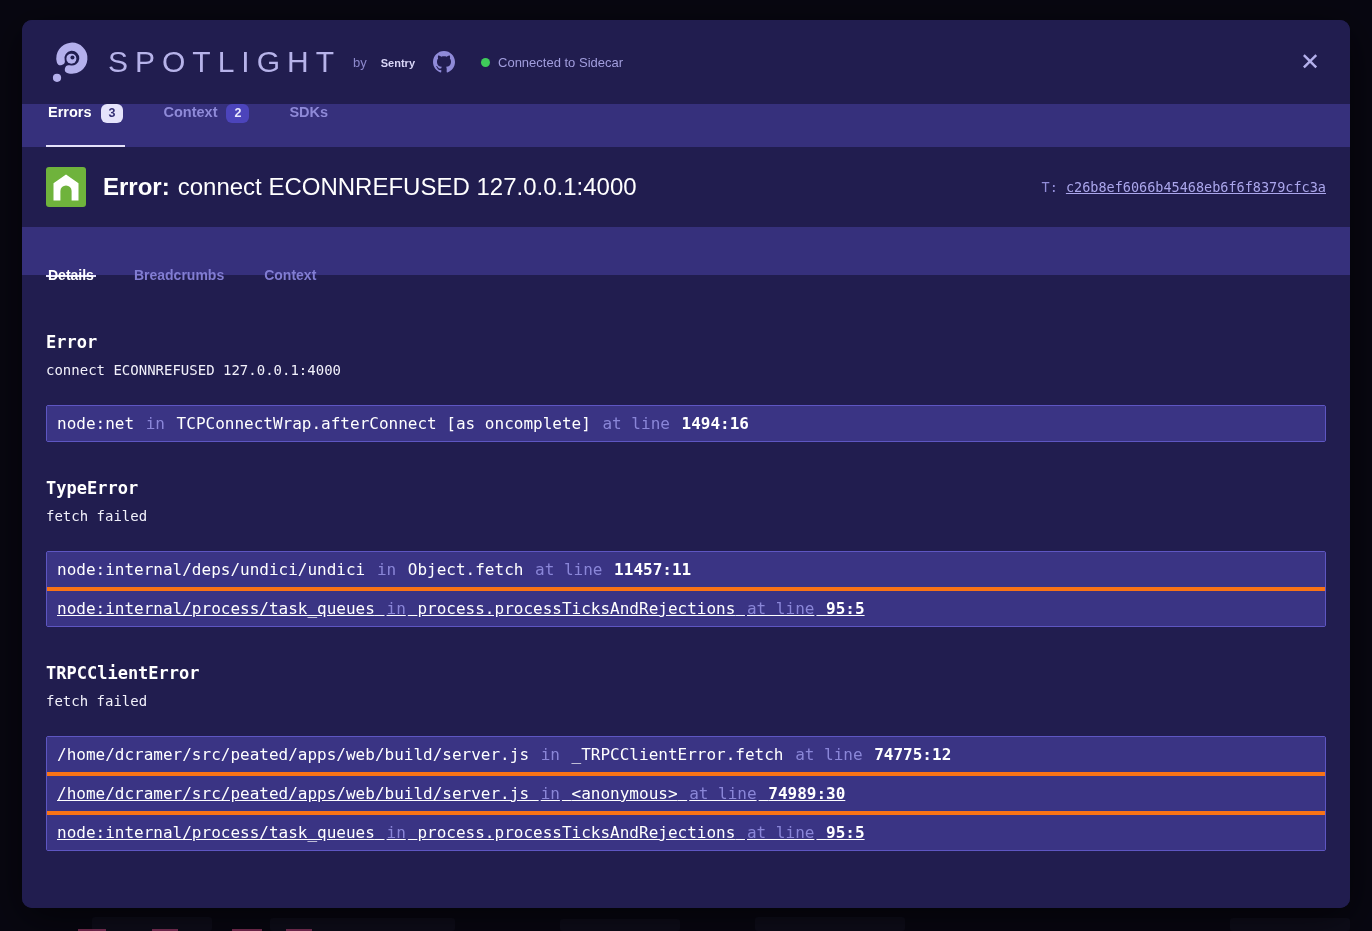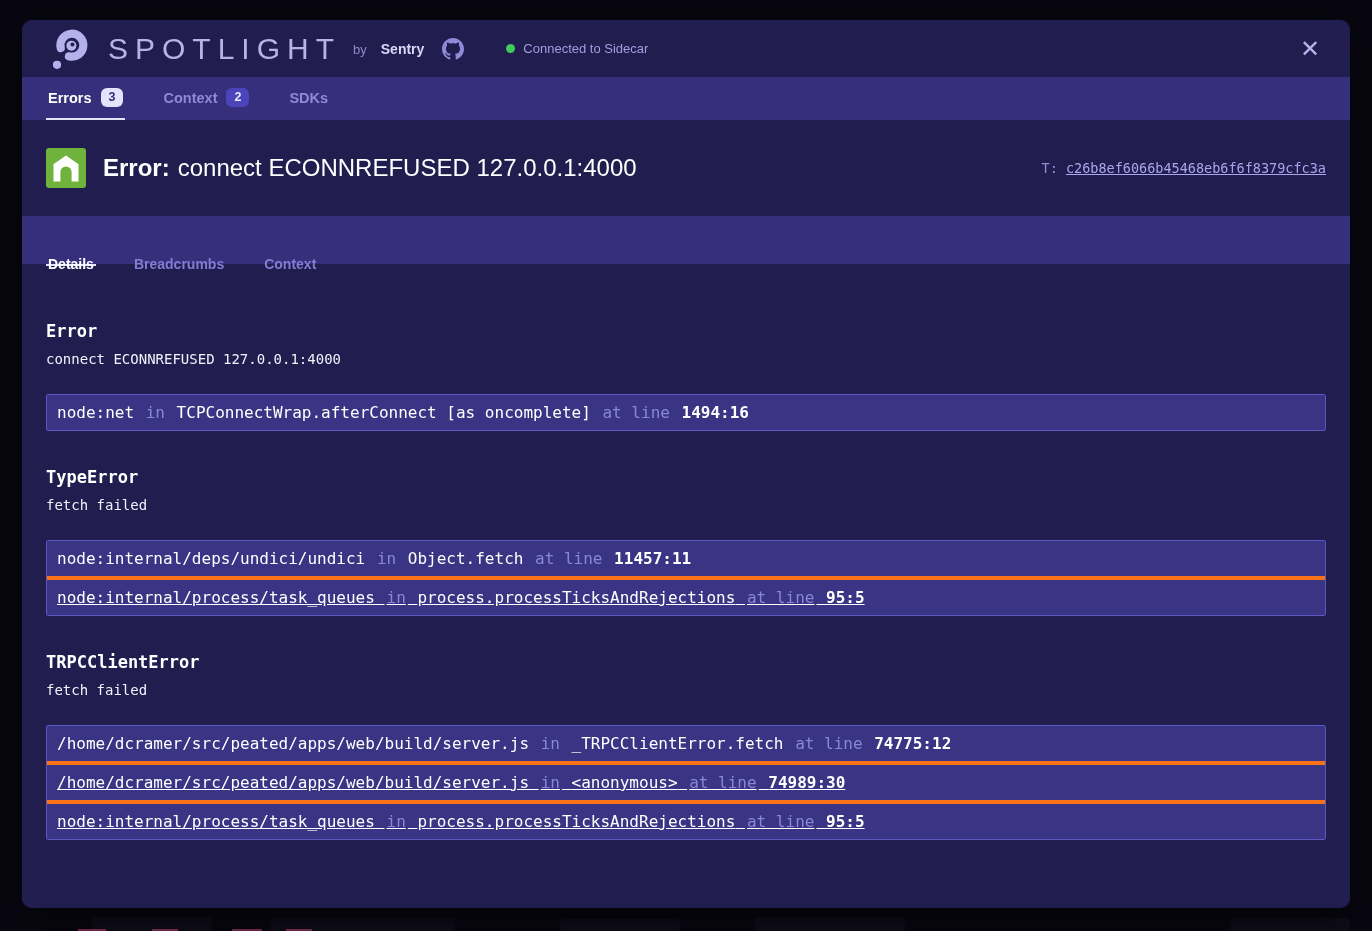--- a/index.html
+++ b/index.html
@@ -14,49 +14,49 @@
   .bg-hint { position: absolute; background: #0e0d1a; border-radius: 3px; }
   .bg-dash { position: absolute; bottom: 0; height: 2px; background: rgba(219, 76, 138, 0.55); }
 
   .panel {
     position: absolute; left: 22px; top: 20px; width: 1328px; height: 888px;
     background: #211d4f; border-radius: 10px; overflow: hidden;
     box-shadow: 0 10px 40px rgba(0,0,0,.6);
   }
 
   
-  .app-header { height: 57px; display: flex; align-items: center; padding: 0 24px; background: #211d4f; }
+  .app-header { height: 84px; display: flex; align-items: center; padding: 0 24px; background: #211d4f; }
   .logo { width: 46px; height: 46px; flex: 0 0 auto; }
   .app-name { margin-left: 16px; font-size: 30px; font-weight: 300; letter-spacing: 7px; color: #b7b3ea; }
   .byline { margin-left: 12px; display: flex; align-items: baseline; gap: 14px; }
   .byline .by { font-size: 13px; color: #8d89cc; }
-  .byline .brand { font-size: 14px; font-weight: 700; color: #d9d6f7; }
+  .byline .brand { font-size: 11px; font-weight: 700; color: #d9d6f7; }
   .gh { margin-left: 18px; width: 22px; height: 22px; }
-  .conn { margin-left: 42px; display: flex; align-items: center; gap: 8px; }
+  .conn { margin-left: 26px; display: flex; align-items: center; gap: 8px; }
   .conn-dot { width: 9px; height: 9px; border-radius: 50%; background: #3fcb5a; }
   .conn-label { font-size: 13px; color: #a29ede; }
   .close-btn {
     margin-left: auto; background: none; border: none; cursor: pointer;
     color: #b4b0ec; font-size: 24px; line-height: 1; padding: 4px 6px; font-family: "Liberation Sans", sans-serif;
   }
 
   
   .main-tabs { height: 43px; background: #36307c; display: flex; align-items: stretch; padding: 0 24px; }
   .tab {
-    display: flex; align-items: center; gap: 9px; margin-right: 36px; cursor: pointer;
+    display: flex; align-items: flex-start; gap: 9px; margin-right: 36px; cursor: pointer;
     border-bottom: 2px solid transparent; padding: 0 2px;
     font-size: 14.5px; font-weight: 700; color: #8f8ad8;
   }
   .tab.active { color: #ffffff; border-bottom-color: #e4e1fa; }
   .badge { font-size: 12.5px; font-weight: 700; border-radius: 6px; padding: 2px 8px; line-height: 15px; }
   .badge.light { background: #e5e3fb; color: #332e74; }
   .badge.solid { background: #4c44bb; color: #e9e7fd; }
 
   
-  .event-header { height: 96px; display: flex; align-items: center; padding: 0 24px; background: #211d4f; }
+  .event-header { height: 80px; display: flex; align-items: center; padding: 0 24px; background: #211d4f; }
   .platform-icon { width: 40px; height: 40px; border-radius: 3px; background: #6fb33c; flex: 0 0 auto; display: flex; align-items: center; justify-content: center; }
   .event-title { margin-left: 17px; font-size: 24px; font-weight: 400; color: #ffffff; flex: 1 1 auto; white-space: nowrap; overflow: hidden; }
   .event-title .lvl { font-weight: 700; margin-right: 8px; }
   .event-ids { text-align: right; font-family: "DejaVu Sans Mono", monospace; font-size: 13.5px; line-height: 24px; color: #928dd9; white-space: nowrap; }
   .event-ids a { color: #aba6ec; text-decoration: underline; cursor: pointer; }
 
   
   .sub-tabs { height: 48px; background: #36307c; display: flex; align-items: stretch; padding: 0 24px; }
   .subtab {
     display: flex; align-items: center; margin-right: 36px; cursor: pointer; padding: 0 2px;

